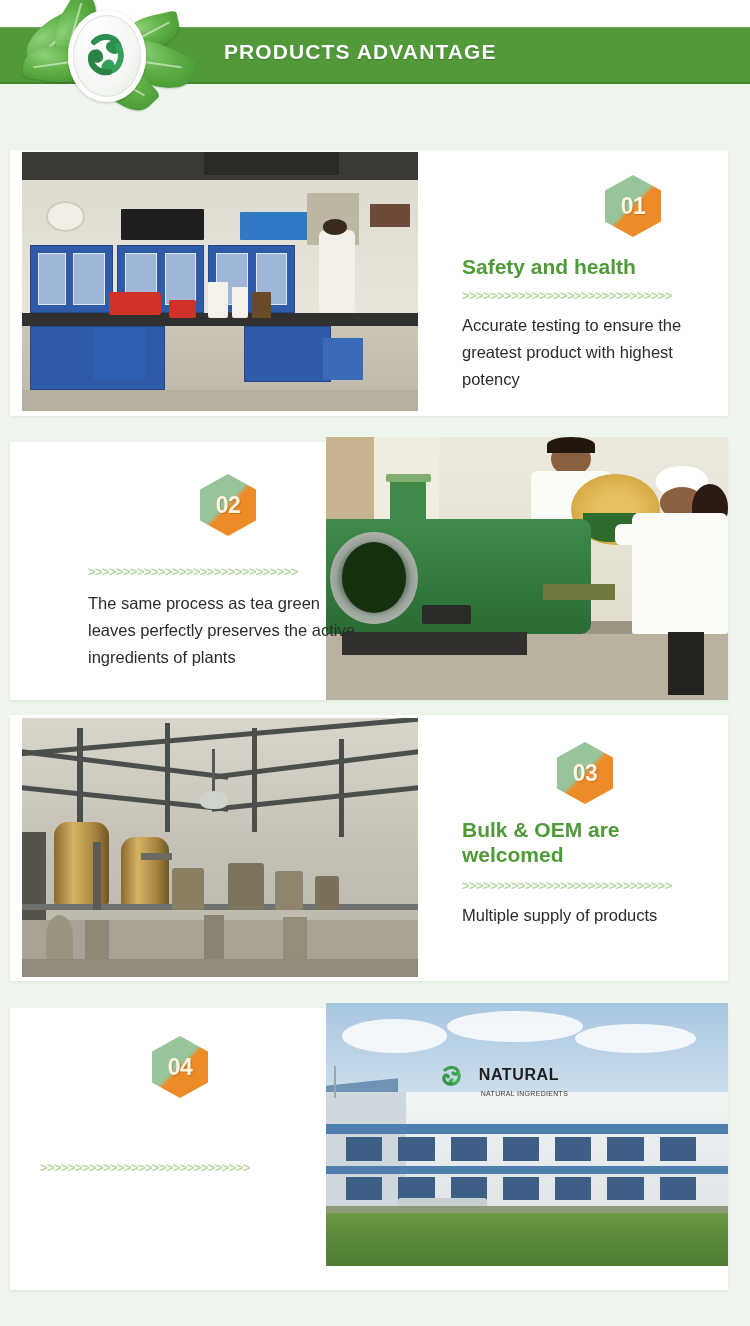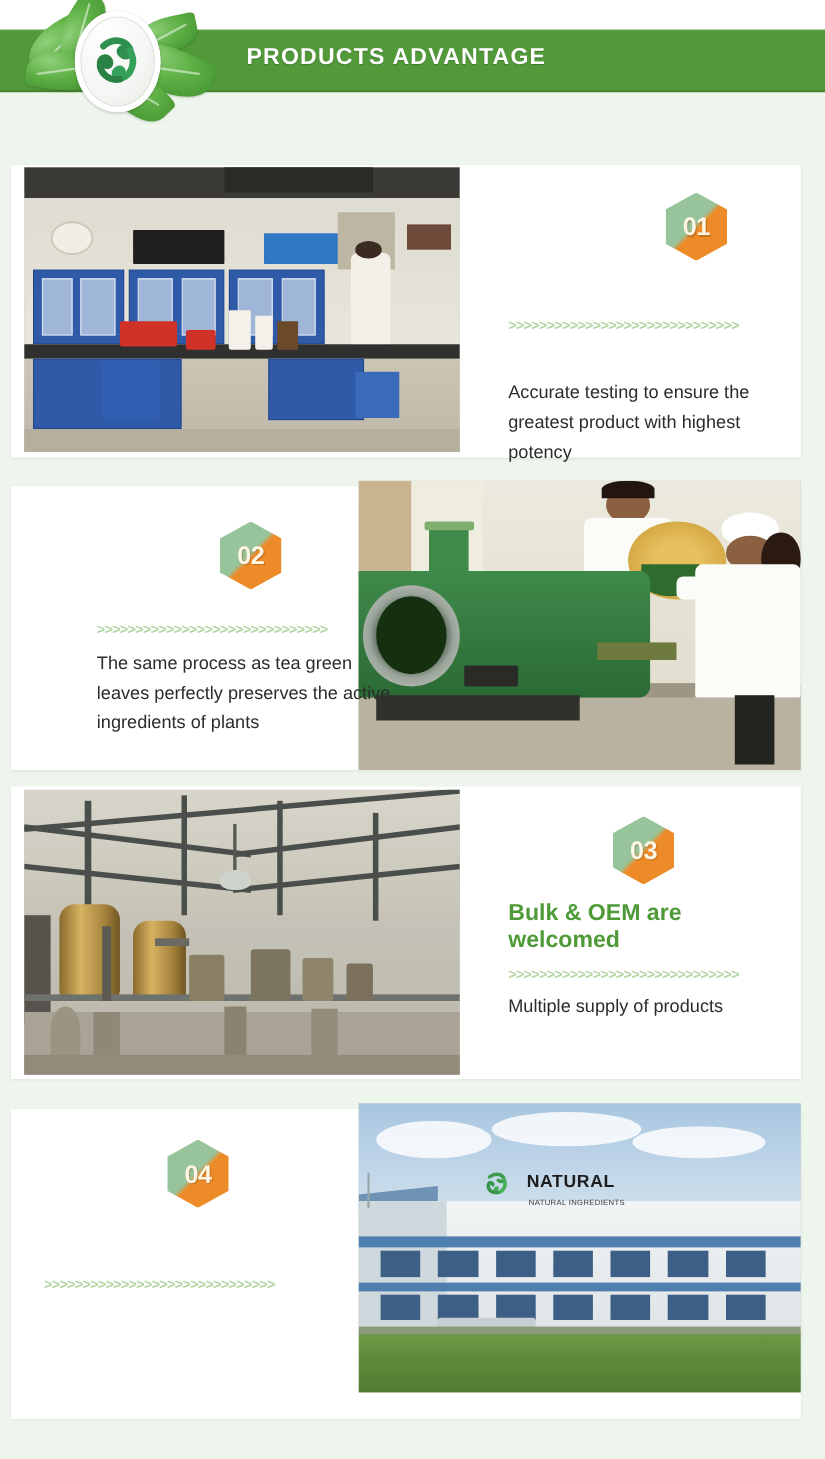--- a/index.html
+++ b/index.html
@@ -221,22 +221,23 @@
     <div class="ph" style="left:76%; top:72%; width:10%; height:16%; background:#3a6ab8;"></div>
     <div class="ph" style="left:0; top:92%; width:100%; height:8%; background:#b5af9f;"></div>
   </div>
 
   <div class="panel" style="left:420px; top:0; width:298px; height:266px;">
     <div class="badge" style="left:127px; top:25px;margin-left:48px;">
       <div class="hex-ring"></div>
       <div class="hex"></div>
       <div class="badge-num">01</div>
     </div>
+    <div class="card-title" style="left:32px; top:105px; width:262px;">Safety and health</div>
     <div class="chev" style="left:32px; top:138px; width:252px;">&gt;&gt;&gt;&gt;&gt;&gt;&gt;&gt;&gt;&gt;&gt;&gt;&gt;&gt;&gt;&gt;&gt;&gt;&gt;&gt;&gt;&gt;&gt;&gt;&gt;&gt;&gt;&gt;&gt;&gt;</div>
-    <div class="card-body" style="left:32px; top:162px; width:266px;margin-top:32px;">Accurate testing to ensure the greatest product with highest potency</div>
+    <div class="card-body" style="left:32px; top:162px; width:266px;">Accurate testing to ensure the greatest product with highest potency</div>
   </div>
 </div>
 
 <div class="card" style="left:10px; top:442px; width:718px; height:258px;">
 
   <div class="photo" style="left:316px; top:-5px; width:402px; height:263px;">
     <div class="ph rst-bg"></div>
     <div class="ph rst-wallL"></div>
     <div class="ph" style="left:12%; top:0; width:16%; height:100%; background:#efece0;"></div>
     <div class="ph rst-floor"></div>

